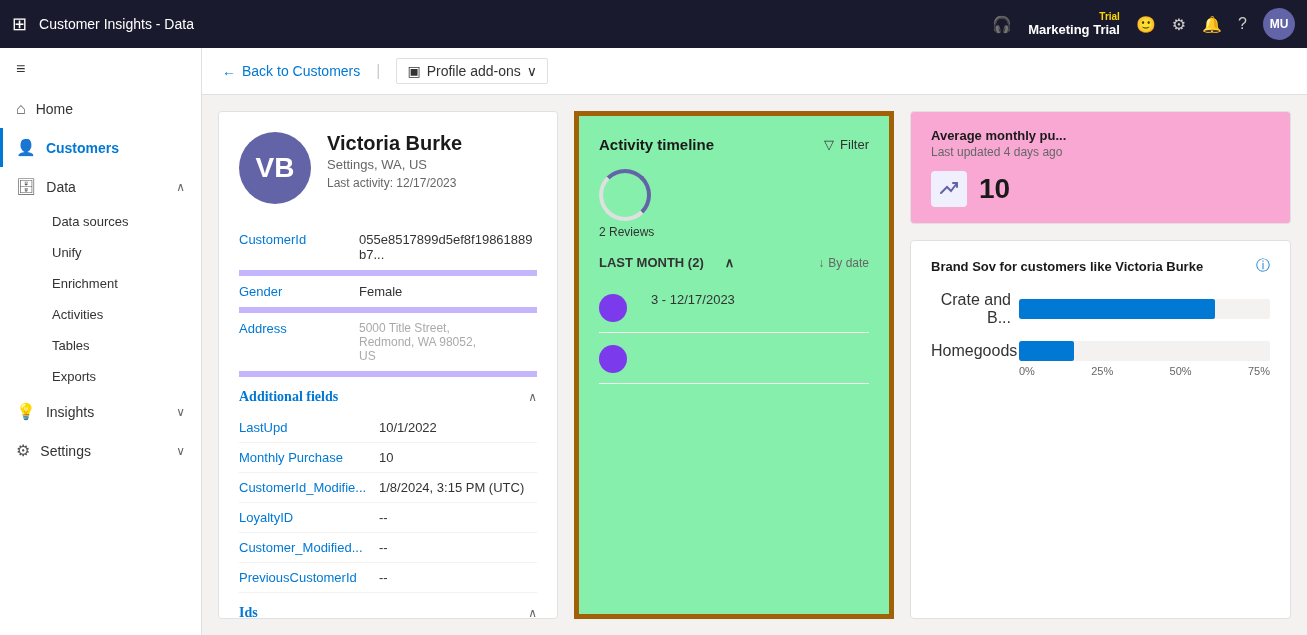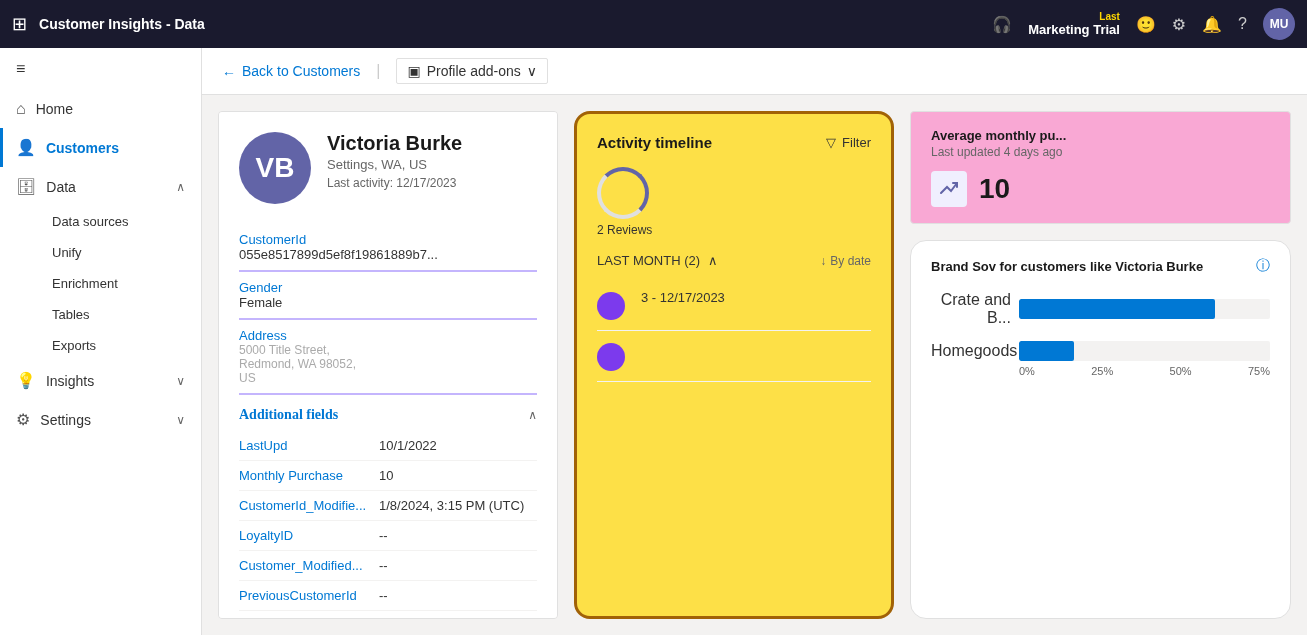--- a/index.html
+++ b/index.html
@@ -9,21 +9,21 @@
     .topbar {
       background: #1a1a2e;
       height: 48px;
       display: flex;
       align-items: center;
       padding: 0 12px;
       gap: 12px;
       flex-shrink: 0;
     }
     .topbar-grid-icon { color: #fff; font-size: 18px; cursor: pointer; }
-    .topbar-title { color: #fff; font-size: 14px; font-weight: 700; flex: 1; }
+    .topbar-title { color: #fff; font-size: 14px; font-weight: 400; flex: 1; }
     .topbar-right { display: flex; align-items: center; gap: 16px; }
     .topbar-icon { color: #ccc; font-size: 16px; cursor: pointer; }
     .trial-badge { display: flex; flex-direction: column; align-items: flex-end; }
     .trial-label { color: #ffd700; font-size: 10px; font-weight: 700; }
     .trial-name { color: #fff; font-size: 13px; font-weight: 600; }
     .avatar-circle { width: 32px; height: 32px; border-radius: 50%; background: #6264a7; display: flex; align-items: center; justify-content: center; color: #fff; font-size: 12px; font-weight: 700; cursor: pointer; }
 
     
     .main-layout { display: flex; flex: 1; overflow: hidden; }
 
@@ -96,40 +96,40 @@
     .avatar-large {
       width: 72px; height: 72px; border-radius: 50%;
       background: #6264a7; color: #fff;
       display: flex; align-items: center; justify-content: center;
       font-size: 28px; font-weight: 700; flex-shrink: 0;
     }
     .customer-info h2 { font-size: 20px; font-weight: 700; color: #1a1a1a; }
     .customer-info .location { font-size: 13px; color: #666; margin-top: 2px; }
     .customer-info .last-activity { font-size: 12px; color: #666; margin-top: 4px; }
 
-    .field-row { display: flex; padding: 8px 0; border-bottom: 2px solid #c4b5fd; flex-direction: column; }
+    .field-row { display: flex; padding: 8px 0; border-bottom: 6px solid #c4b5fd; }
     .field-label { width: 120px; font-size: 13px; color: #0078d4; font-weight: 500; flex-shrink: 0; }
     .field-value { font-size: 13px; color: #333; word-break: break-all; }
 
     .section-header {
       display: flex; align-items: center; justify-content: space-between;
       padding: 12px 0 8px 0;
     }
     .section-title { font-size: 14px; font-weight: 600; color: #0078d4; font-family: Liberation Serif, serif; }
     .section-collapse { color: #666; cursor: pointer; font-size: 12px; }
 
     .additional-field-row { display: flex; padding: 7px 0; border-bottom: 1px solid #f3f2f1; }
     .af-label { width: 140px; font-size: 13px; color: #0078d4; flex-shrink: 0; }
     .af-value { font-size: 13px; color: #333; }
 
     
     .activity-card {
-      background: #fde047;
-      border: 3px solid #a16207;
-      border-radius: 16px;
+      background: #86efac;
+      border: 5px solid #a16207;
+      border-radius: 0;
       padding: 20px;
       width: 320px;
       flex-shrink: 0;
       overflow-y: auto;
     }
 
     .activity-header { display: flex; align-items: center; justify-content: space-between; margin-bottom: 16px; }
     .activity-title { font-size: 15px; font-weight: 600; color: #1a1a1a; }
     .filter-btn { display: flex; align-items: center; gap: 6px; font-size: 13px; color: #333; cursor: pointer; }
 
@@ -140,24 +140,24 @@
       border-top-color: #6264a7;
       border-right-color: #6264a7;
       border-bottom-color: #e0e0e0;
       border-left-color: #e0e0e0;
       display: flex; align-items: center; justify-content: center;
       font-size: 14px; color: #6264a7;
     }
     .review-label { font-size: 12px; color: #333; margin-top: 4px; }
 
     .period-filter { display: flex; align-items: center; justify-content: space-between; margin-bottom: 12px; }
-    .period-label { font-size: 13px; color: #333; font-weight: 400; display: flex; align-items: center; gap: 8px; }
+    .period-label { font-size: 13px; color: #333; font-weight: 700; display: flex; align-items: center; gap: 21px; }
     .sort-btn { font-size: 12px; color: #666; cursor: pointer; display: flex; align-items: center; gap: 4px; }
 
-    .activity-item { display: flex; gap: 16px; padding: 10px 0; border-bottom: 1px solid #f3f2f1; }
+    .activity-item { display: flex; gap: 24px; padding: 10px 0; border-bottom: 1px solid #f3f2f1; }
     .activity-dot { width: 28px; height: 28px; border-radius: 50%; background: #7c3aed; flex-shrink: 0; margin-top: 2px; }
     .activity-content .activity-date { font-size: 13px; color: #333; font-weight: 500; }
     .activity-content .activity-desc { font-size: 12px; color: #666; margin-top: 2px; }
 
     
     .insights-column { display: flex; flex-direction: column; gap: 16px; flex: 1; min-width: 280px; }
 
     .metric-card {
       background: #f9a8d4;
       border: 1px solid #e0e0e0;
@@ -166,21 +166,21 @@
     }
     .metric-title { font-size: 13px; font-weight: 600; color: #1a1a1a; white-space: nowrap; overflow: hidden; text-overflow: ellipsis; }
     .metric-subtitle { font-size: 12px; color: #666; margin-top: 2px; }
     .metric-value-row { display: flex; align-items: center; gap: 12px; margin-top: 12px; }
     .metric-icon { width: 36px; height: 36px; background: #f0effe; border-radius: 4px; display: flex; align-items: center; justify-content: center; }
     .metric-number { font-size: 28px; font-weight: 700; color: #1a1a1a; }
 
     .brand-card {
       background: #fff;
       border: 1px solid #e0e0e0;
-      border-radius: 16px;
+      border-radius: 4px;
       padding: 16px 20px;
       flex: 1;
     }
     .brand-header { display: flex; align-items: center; justify-content: space-between; margin-bottom: 16px; }
     .brand-title { font-size: 13px; font-weight: 600; color: #1a1a1a; }
     .info-icon { color: #0078d4; cursor: pointer; font-size: 14px; }
 
     .bar-chart { display: flex; flex-direction: column; gap: 14px; }
     .bar-row { display: flex; align-items: center; gap: 8px; }
     .bar-label { width: 80px; font-size: 16px; color: #333; text-align: right; flex-shrink: 0; }
@@ -197,21 +197,21 @@
   </style>
 </head>
 <body>
 
 <div class="topbar">
   <span class="topbar-grid-icon">⊞</span>
   <span class="topbar-title">Customer Insights - Data</span>
   <div class="topbar-right">
     <span class="topbar-icon">🎧</span>
     <div class="trial-badge">
-      <span class="trial-label">Last</span>
+      <span class="trial-label">Trial</span>
       <span class="trial-name">Marketing Trial</span>
     </div>
     <span class="topbar-icon">🙂</span>
     <span class="topbar-icon">⚙</span>
     <span class="topbar-icon">🔔</span>
     <span class="topbar-icon">?</span>
     <div class="avatar-circle">MU</div>
   </div>
 </div>
 
@@ -234,20 +234,23 @@
     </div>
     <div class="sidebar-submenu">
       <div class="sidebar-item">
         <span>Data sources</span>
       </div>
       <div class="sidebar-item">
         <span>Unify</span>
       </div>
       <div class="sidebar-item">
         <span>Enrichment</span>
+      </div>
+      <div class="sidebar-item">
+        <span>Activities</span>
       </div>
       <div class="sidebar-item">
         <span>Tables</span>
       </div>
       <div class="sidebar-item">
         <span>Exports</span>
       </div>
     </div>
     <div class="sidebar-item">
       <span class="sidebar-icon">💡</span>

